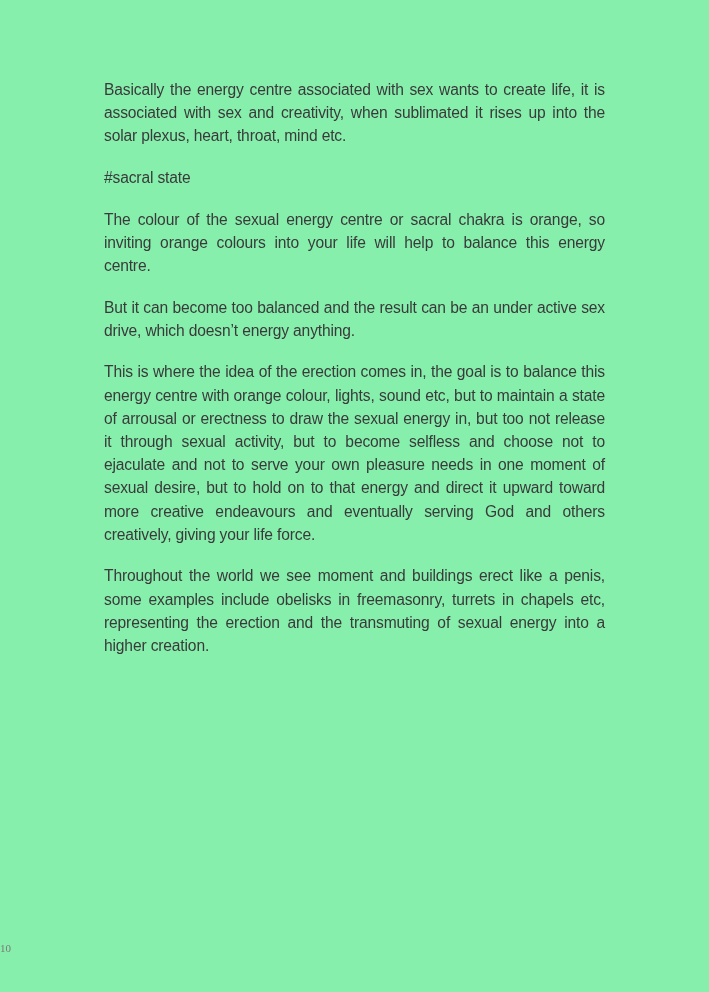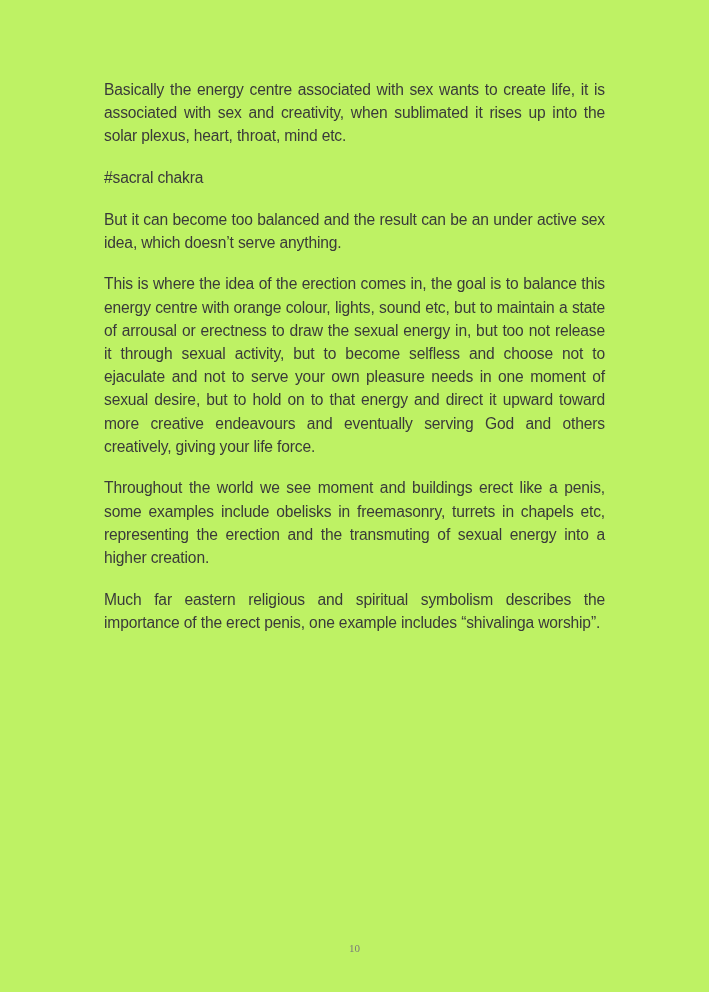--- a/index.html
+++ b/index.html
@@ -11,21 +11,21 @@
       width: 709px;
       height: 992px;
       position: relative;
       overflow: hidden;
     }
     .page {
       position: absolute;
       left: 0; top: 0;
       width: 709px;
       height: 992px;
-      background: #bef264;
+      background: #86efac;
     }
     .content {
       position: absolute;
       left: 104px;
       top: 78px;
       width: 501px;
       font-family: "Liberation Sans", sans-serif;
       font-size: 15.6px;
       line-height: 23.2px;
       color: #3a3a3a;
@@ -34,32 +34,31 @@
     .content p {
       margin: 0 0 18.4px 0;
       text-align: justify;
       text-align-last: left;
     }
     .page-number {
       position: absolute;
       left: 0;
       width: 709px;
       top: 942px;
-      text-align: center;
       font-family: "Liberation Serif", serif;
       font-size: 11px;
       color: #7a7a7a;
     }
   </style>
 </head>
 <body>
 
 <div class="page">
   <div class="content">
     <p>Basically the energy centre associated with sex wants to create life, it is associated with sex and creativity, when sublimated it rises up into the solar plexus, heart, throat, mind etc.</p>
-    <p>#sacral chakra</p>
-    <p>But it can become too balanced and the result can be an under active sex idea, which doesn’t serve anything.</p>
+    <p>#sacral state</p>
+    <p>The colour of the sexual energy centre or sacral chakra is orange, so inviting orange colours into your life will help to balance this energy centre.</p>
+    <p>But it can become too balanced and the result can be an under active sex drive, which doesn’t energy anything.</p>
     <p>This is where the idea of the erection comes in, the goal is to balance this energy centre with orange colour, lights, sound etc, but to maintain a state of arrousal or erectness to draw the sexual energy in, but too not release it through sexual activity, but to become selfless and choose not to ejaculate and not to serve your own pleasure needs in one moment of sexual desire, but to hold on to that energy and direct it upward toward more creative endeavours and eventually serving God and others creatively, giving your life force.</p>
     <p>Throughout the world we see moment and buildings erect like a penis, some examples include obelisks in freemasonry, turrets in chapels etc, representing the erection and the transmuting of sexual energy into a higher creation.</p>
-    <p>Much far eastern religious and spiritual symbolism describes the importance of the erect penis, one example includes “shivalinga worship”.</p>
   </div>
   <div class="page-number">10</div>
 </div>
 
 </body></html>

